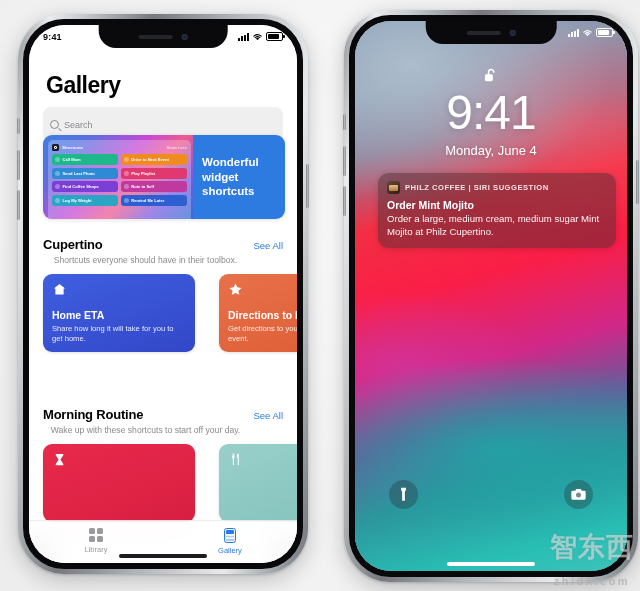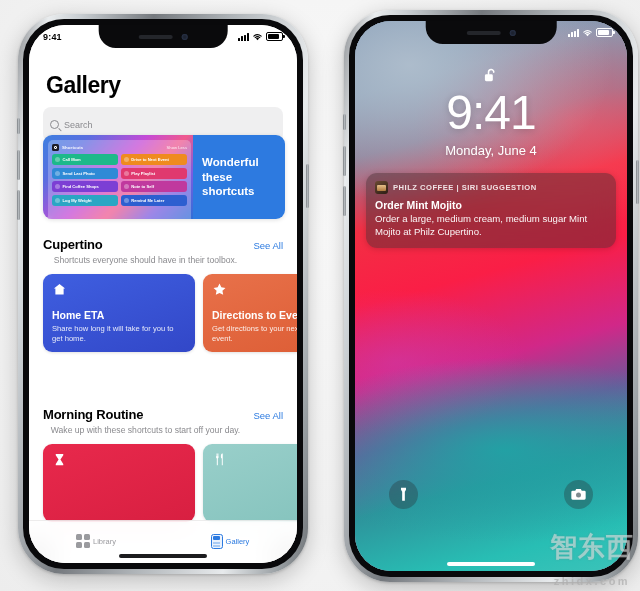--- a/index.html
+++ b/index.html
@@ -76,32 +76,32 @@
     font-size:4.1px;color:#fff;font-weight:bold;overflow:hidden;white-space:nowrap;}
   .wdot{width:5px;height:5px;border-radius:50%;background:rgba(255,255,255,.32);flex:none;}
   .banner-r{flex:1;background:#2d7ae0;display:flex;align-items:center;padding:0 9px;}
   .banner-r .bt{font-size:11.5px;line-height:1.28;font-weight:bold;color:#fff;}
   
   .sec{position:absolute;left:14px;right:0;}
   .sec-head{display:flex;align-items:baseline;justify-content:space-between;padding-right:14px;}
   .sec-title{font-size:13px;font-weight:bold;color:#000;letter-spacing:-.2px;}
   .see-all{font-size:9.5px;color:#2b7ae0;}
   .sec-sub{font-size:8.6px;color:#8a8a8e;line-height:1.35;margin-top:3px;max-width:205px;text-align:center;}
-  .cards{display:flex;gap:8px;margin-top:7px;}
+  .cards{display:flex;gap:24px;margin-top:7px;}
   .card{width:152px;height:78px;border-radius:9px;flex:none;position:relative;
     padding:8px 9px;box-sizing:border-box;display:flex;flex-direction:column;justify-content:space-between;
     box-shadow:0 1px 3px rgba(0,0,0,.12);}
   .card-ico{width:15px;height:15px;}
   .card-ttl{font-size:10.5px;font-weight:bold;color:#fff;line-height:1.2;}
   .card-desc{font-size:7.6px;color:rgba(255,255,255,.88);line-height:1.3;margin-top:2px;}
   
   .tabbar{position:absolute;left:0;right:0;bottom:0;height:42px;z-index:7;
     background:rgba(255,255,255,.82);backdrop-filter:blur(14px);
     border-top:.5px solid rgba(0,0,0,.07);display:flex;}
-  .tab{flex:1;display:flex;flex-direction:row;align-items:center;justify-content:center;gap:3px;padding-bottom:2px;}
+  .tab{flex:1;display:flex;flex-direction:column;align-items:center;justify-content:center;gap:3px;padding-bottom:2px;}
   .tab-lbl{font-size:7.5px;}
   .tab.off .tab-lbl{color:#9a9a9e;}
   .tab.on .tab-lbl{color:#2b7ae0;}
   .ico-lib{display:grid;grid-template-columns:6px 6px;grid-template-rows:6px 6px;gap:2px;}
   .ico-lib i{background:#9a9a9e;border-radius:1.5px;display:block;}
   .ico-gal{width:12px;height:15px;border:1.4px solid #2b7ae0;border-radius:2.5px;box-sizing:border-box;
     position:relative;background:#eaf2fd;}
   .ico-gal::before{content:"";position:absolute;left:1.4px;right:1.4px;top:1.4px;height:4px;background:#2b7ae0;border-radius:1px;}
   .ico-gal::after{content:"";position:absolute;left:1.4px;right:1.4px;top:7px;height:5px;
     background:linear-gradient(#a9cbf4 0 1.5px,transparent 1.5px 3px,#a9cbf4 3px 4.5px);}
@@ -118,21 +118,21 @@
       radial-gradient(ellipse 90% 30% at 80% 18%, rgba(255,90,110,.55), transparent 65%),
       radial-gradient(ellipse 140% 28% at 55% 78%, rgba(30,165,165,.9), transparent 60%),
       radial-gradient(ellipse 80% 22% at 15% 62%, rgba(205,60,175,.5), transparent 60%);
   }
   .lk-lock{position:absolute;top:47px;left:50%;transform:translateX(-50%);width:17px;height:14px;}
   .lk-time{position:absolute;top:68px;left:0;right:0;text-align:center;
     font-size:48px;font-weight:300;color:#fff;letter-spacing:-1px;line-height:1;
     text-shadow:0 1px 7px rgba(0,0,0,.18);}
   .lk-date{position:absolute;top:122px;left:0;right:0;text-align:center;font-size:13px;color:#fff;
     text-shadow:0 1px 5px rgba(0,0,0,.2);}
-  .notif{position:absolute;left:11px;right:11px;top:152px;border-radius:11px;padding:8px 9px 10px;box-sizing:border-box;
+  .notif{position:absolute;left:23px;right:11px;top:152px;border-radius:11px;padding:8px 9px 10px;box-sizing:border-box;
     background:rgba(52,46,48,.42);backdrop-filter:blur(11px);
     box-shadow:0 1px 6px rgba(0,0,0,.16);}
   .nf-head{display:flex;align-items:center;gap:5px;margin-bottom:5px;}
   .nf-icon{width:13px;height:13px;border-radius:3px;flex:none;
     background:linear-gradient(150deg,#6b4a32,#2c1d14);position:relative;overflow:hidden;}
   .nf-icon::after{content:"";position:absolute;left:2px;top:4px;width:9px;height:6px;border-radius:1px;
     background:linear-gradient(#e6c08a,#b07a3e);}
   .nf-src{font-size:7.6px;font-weight:bold;letter-spacing:.5px;color:rgba(255,255,255,.86);}
   .nf-title{font-size:10.5px;font-weight:bold;color:#fff;margin-bottom:2px;}
   .nf-body{font-size:9.6px;color:rgba(255,255,255,.95);line-height:1.32;}
@@ -234,21 +234,21 @@
                   <span>Log My Weight</span>
                 </div>
               <div class="wbtn" style="background:#2d5fd0">
                   <span class="wdot"></span>
                   <span>Remind Me Later</span>
                 </div>
             </div>
           </div>
         </div>
         <div class="banner-r">
-          <div class="bt">Wonderful these shortcuts</div>
+          <div class="bt">Wonderful widget shortcuts</div>
         </div>
       </div>
 
       <div class="sec" style="top:212px">
         <div class="sec-head">
           <span class="sec-title">Cupertino</span>
           <span class="see-all">See All</span>
         </div>
         <div class="sec-sub">Shortcuts everyone should have in their toolbox.</div>
         <div class="cards">

